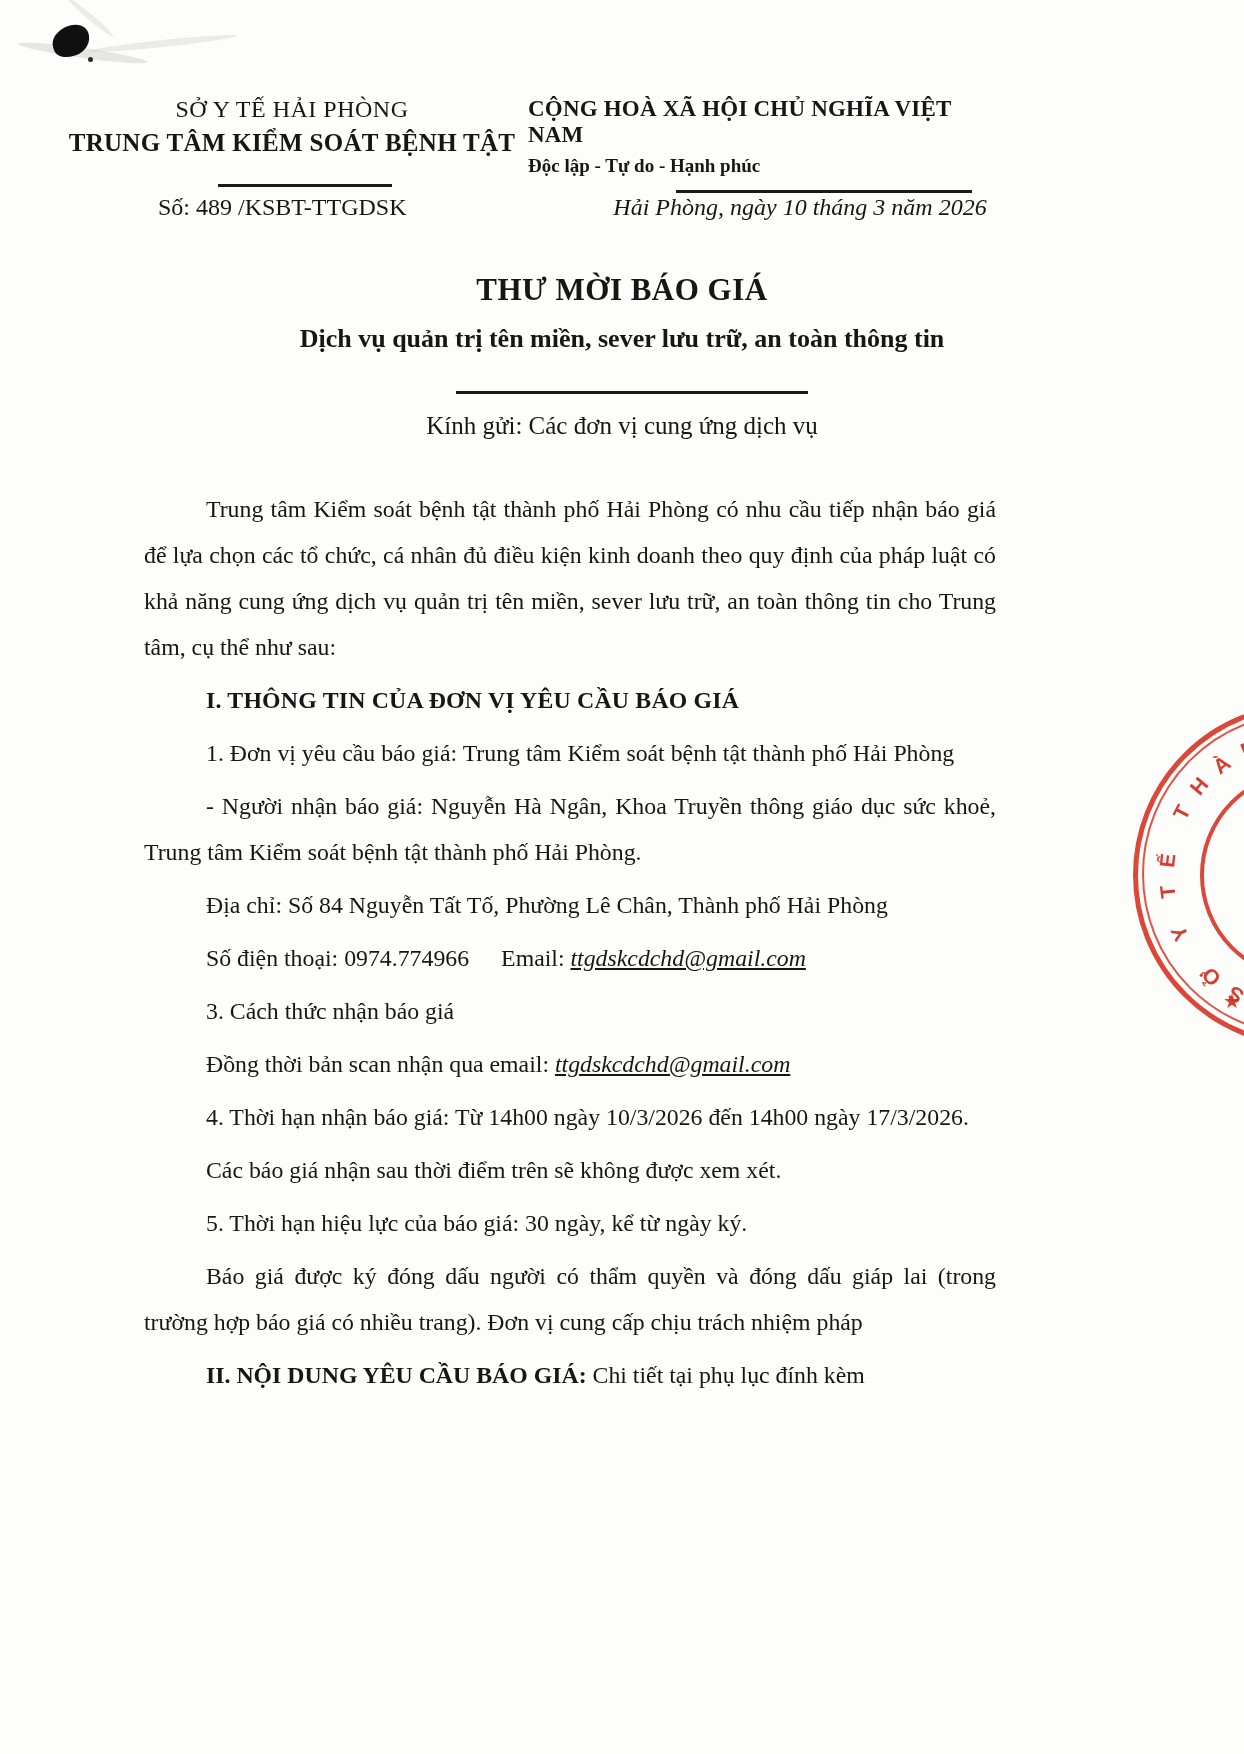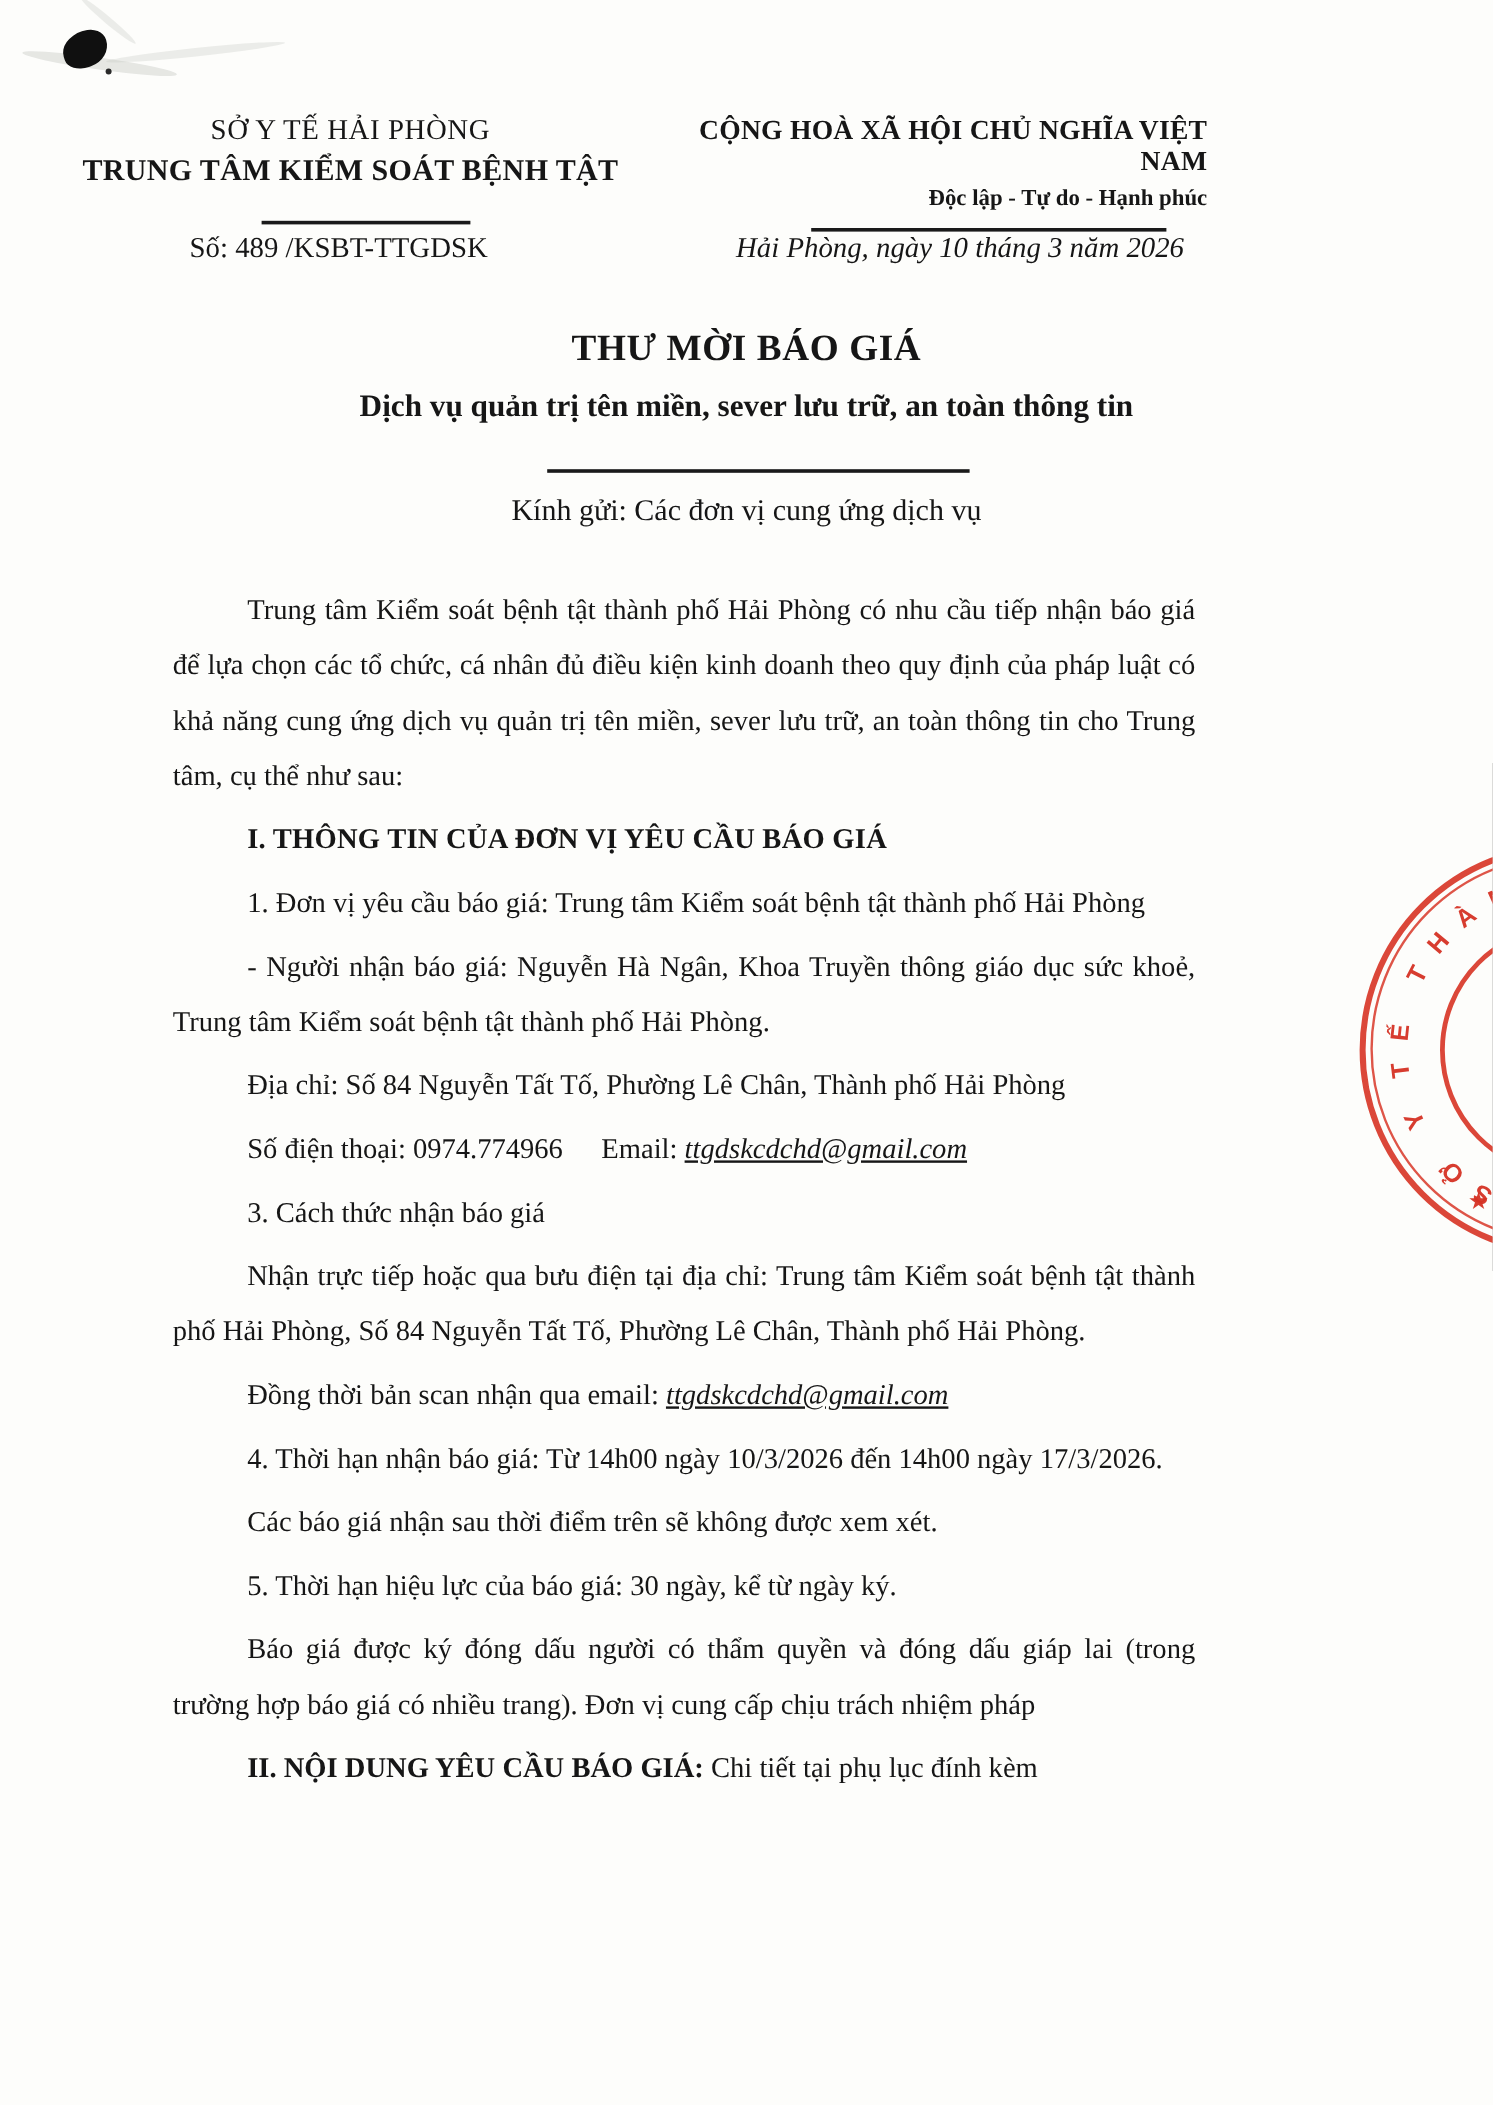--- a/index.html
+++ b/index.html
@@ -10,21 +10,21 @@
     margin:0 auto;
     text-decoration:underline;
   }
   
   .hdr-left{position:absolute; left:66px; top:96px; width:452px; text-align:center;}
   .hdr-left .l1{font-size:24px; letter-spacing:.5px;}
   .hdr-left .l2{font-size:25px; font-weight:bold; margin-top:6px; letter-spacing:.3px;}
   .hdr-left-rule{position:absolute; left:218px; top:184px; width:174px; height:3px; background:#1a1a1a;}
   .doc-number{position:absolute; left:158px; top:194px; font-size:24px;}
 
-  .hdr-right{position:absolute; left:528px; top:96px; width:478px; text-align:right;}
+  .hdr-right{position:absolute; left:528px; top:96px; width:478px; text-align:left;}
   .hdr-right .l1{font-size:23px; font-weight:bold; letter-spacing:.2px;}
   .hdr-right .l2{font-size:19px; font-weight:bold; margin-top:7px;}
   .hdr-right-rule{position:absolute; left:676px; top:190px; width:296px; height:3px; background:#1a1a1a;}
   .date-line{position:absolute; left:590px; top:194px; width:420px; text-align:center; font-size:24px; font-style:italic;}
 
   
   .title{position:absolute; left:0; top:272px; width:1244px; text-align:center; font-size:31px; font-weight:bold; letter-spacing:.5px;}
   .subtitle{position:absolute; left:0; top:324px; width:1244px; text-align:center; font-size:26px; font-weight:bold;}
   .subtitle-rule{position:absolute; left:456px; top:391px; width:352px; height:3px; background:#1a1a1a;}
   .salutation{position:absolute; left:0; top:412px; width:1244px; text-align:center; font-size:25px;}
@@ -99,21 +99,20 @@
 
     <p class="blk h1line gap-before">I. THÔNG TIN CỦA ĐƠN VỊ YÊU CẦU BÁO GIÁ</p>
     <p class="blk">1. Đơn vị yêu cầu báo giá: Trung tâm Kiểm soát bệnh tật thành phố Hải Phòng</p>
     <p class="blk">- Người nhận báo giá: Nguyễn Hà Ngân, Khoa Truyền thông giáo dục sức khoẻ, Trung tâm Kiểm soát bệnh tật thành phố Hải Phòng.</p>
     <p class="blk">Địa chỉ: Số 84 Nguyễn Tất Tố, Phường Lê Chân, Thành phố Hải Phòng</p>
 
     <p class="blk phone-email"><span>Số điện thoại: 0974.774966</span><span class="email-label">Email:</span>
       <span class="email">ttgdskcdchd@gmail.com</span></p>
 
     <p class="blk">3. Cách thức nhận báo giá</p>
-    <p class="blk">Nhận trực tiếp hoặc qua bưu điện tại địa chỉ: Trung tâm Kiểm soát bệnh tật thành phố Hải Phòng, Số 84 Nguyễn Tất Tố, Phường Lê Chân, Thành phố Hải Phòng.</p>
 
     <p class="blk"><span>Đồng thời bản scan nhận qua email:</span>
       <span class="email">ttgdskcdchd@gmail.com</span></p>
 
     <p class="blk">4. Thời hạn nhận báo giá: Từ 14h00 ngày 10/3/2026 đến 14h00 ngày 17/3/2026.</p>
     <p class="blk">Các báo giá nhận sau thời điểm trên sẽ không được xem xét.</p>
     <p class="blk">5. Thời hạn hiệu lực của báo giá: 30 ngày, kể từ ngày ký.</p>
 
     <p class="blk">Báo giá được ký đóng dấu người có thẩm quyền và đóng dấu giáp lai (trong trường hợp báo giá có nhiều trang). Đơn vị cung cấp chịu trách nhiệm pháp</p>
     <p class="blk"><span class="b">II. NỘI DUNG YÊU CẦU BÁO GIÁ:</span><span> Chi tiết tại phụ lục đính kèm</span></p>

